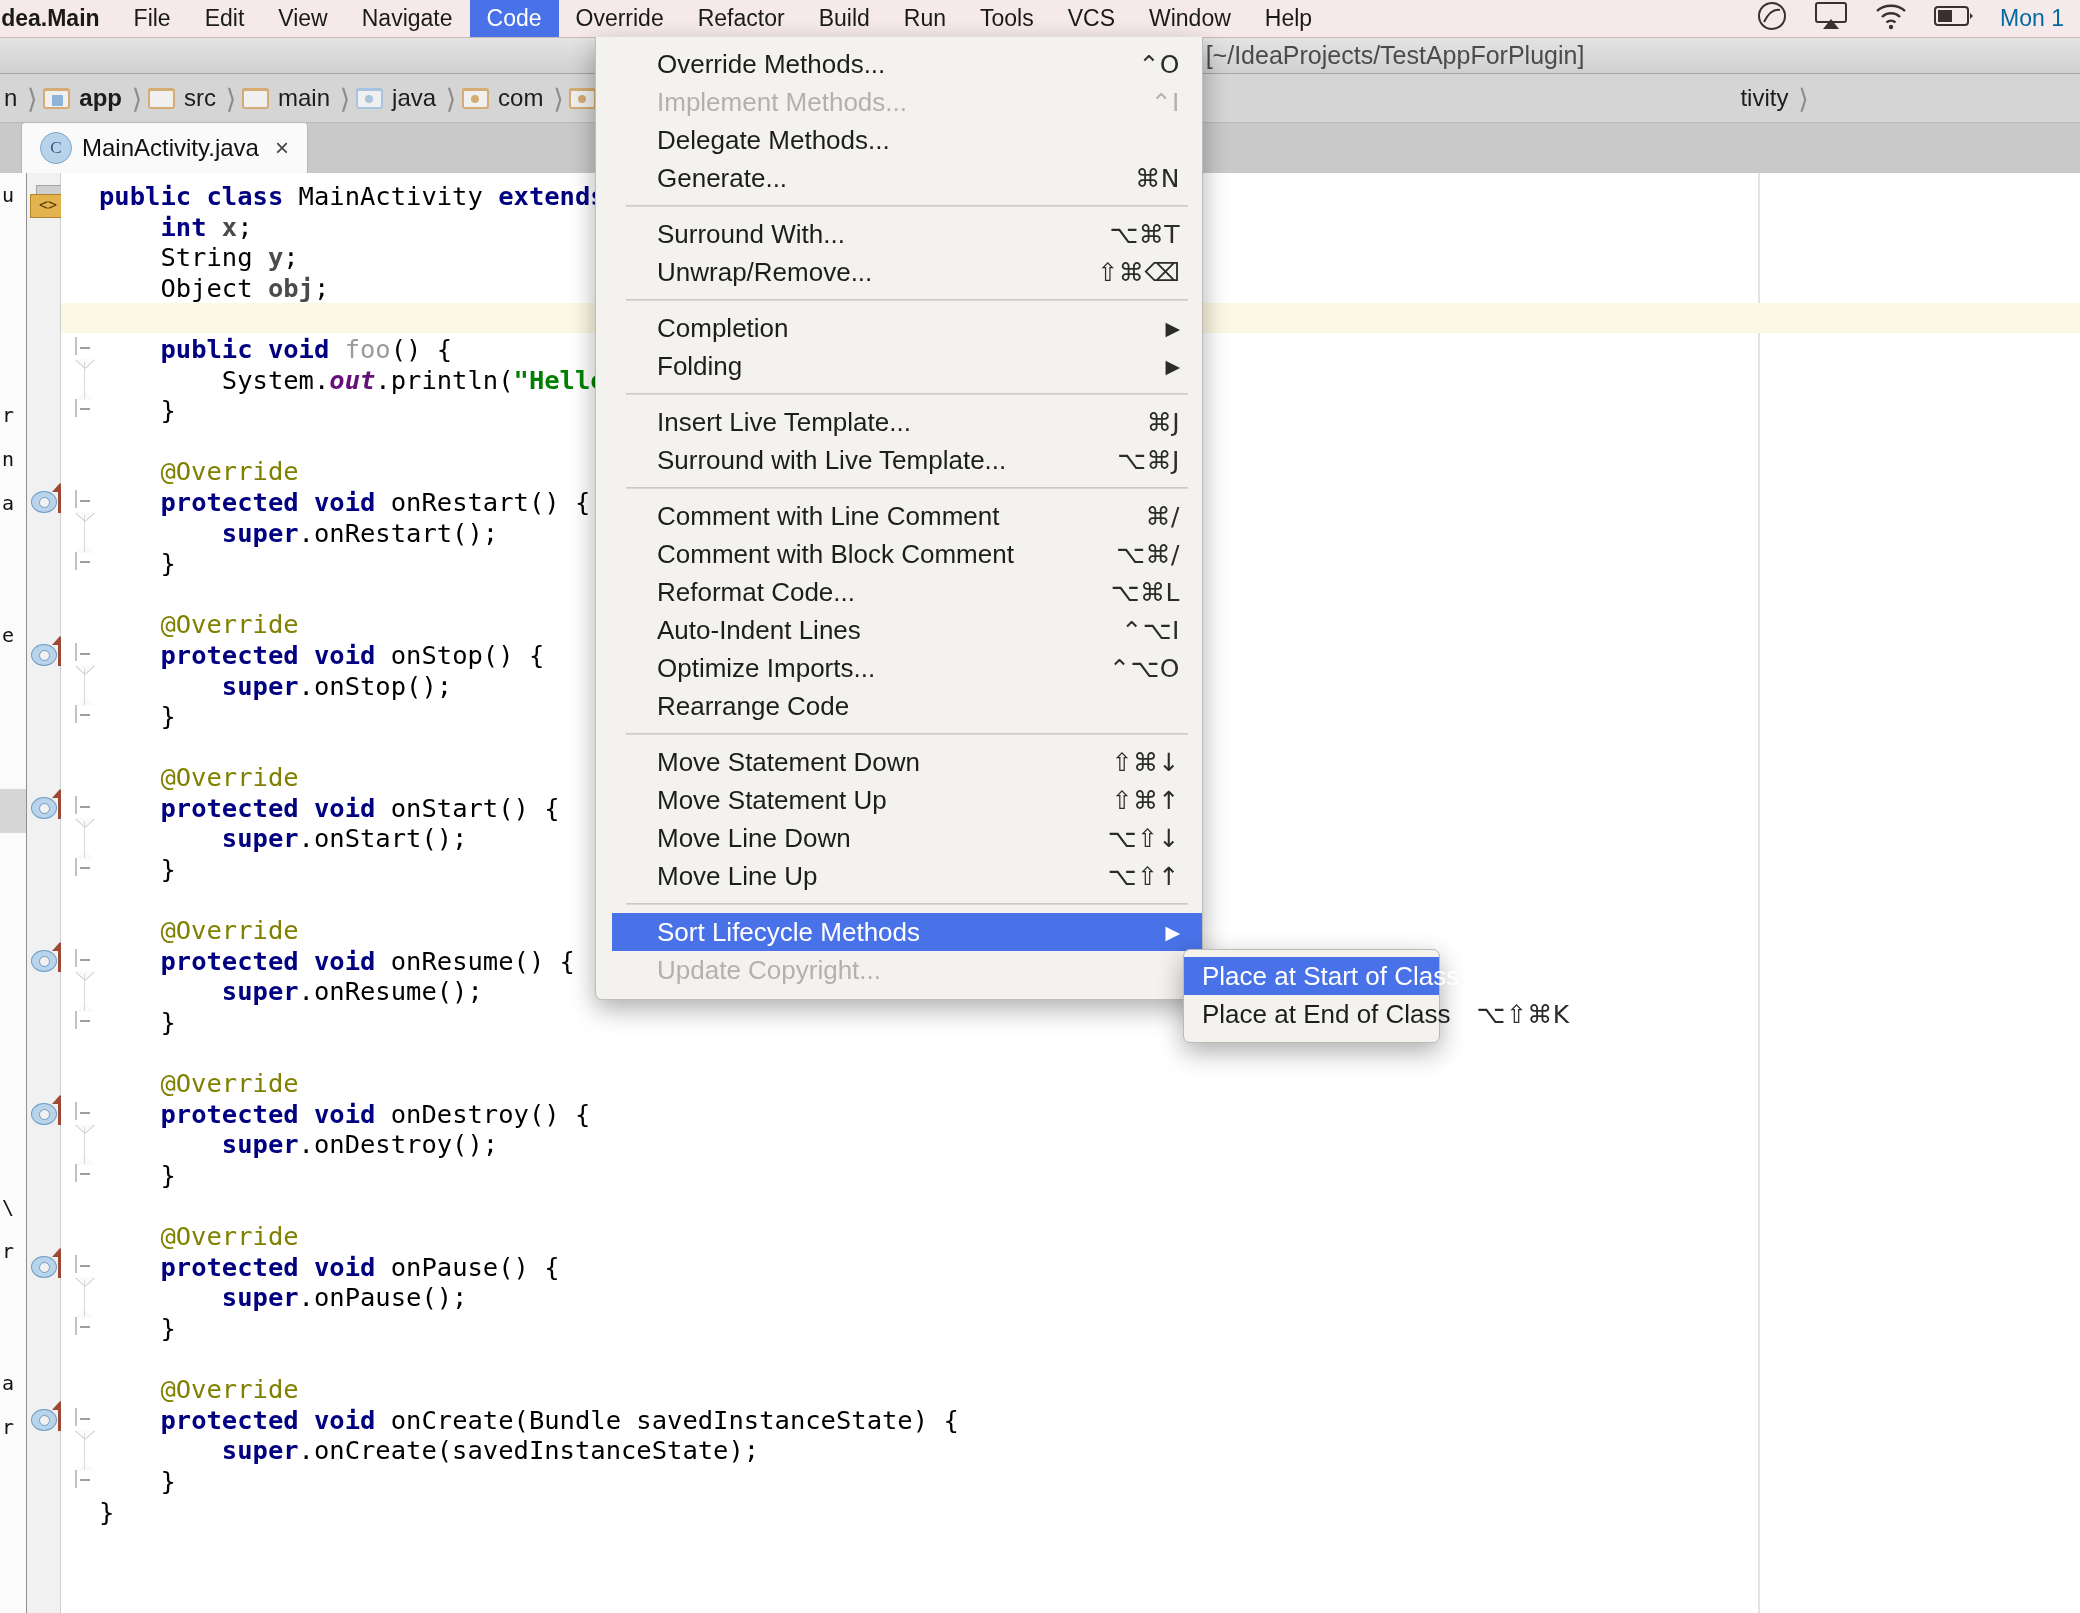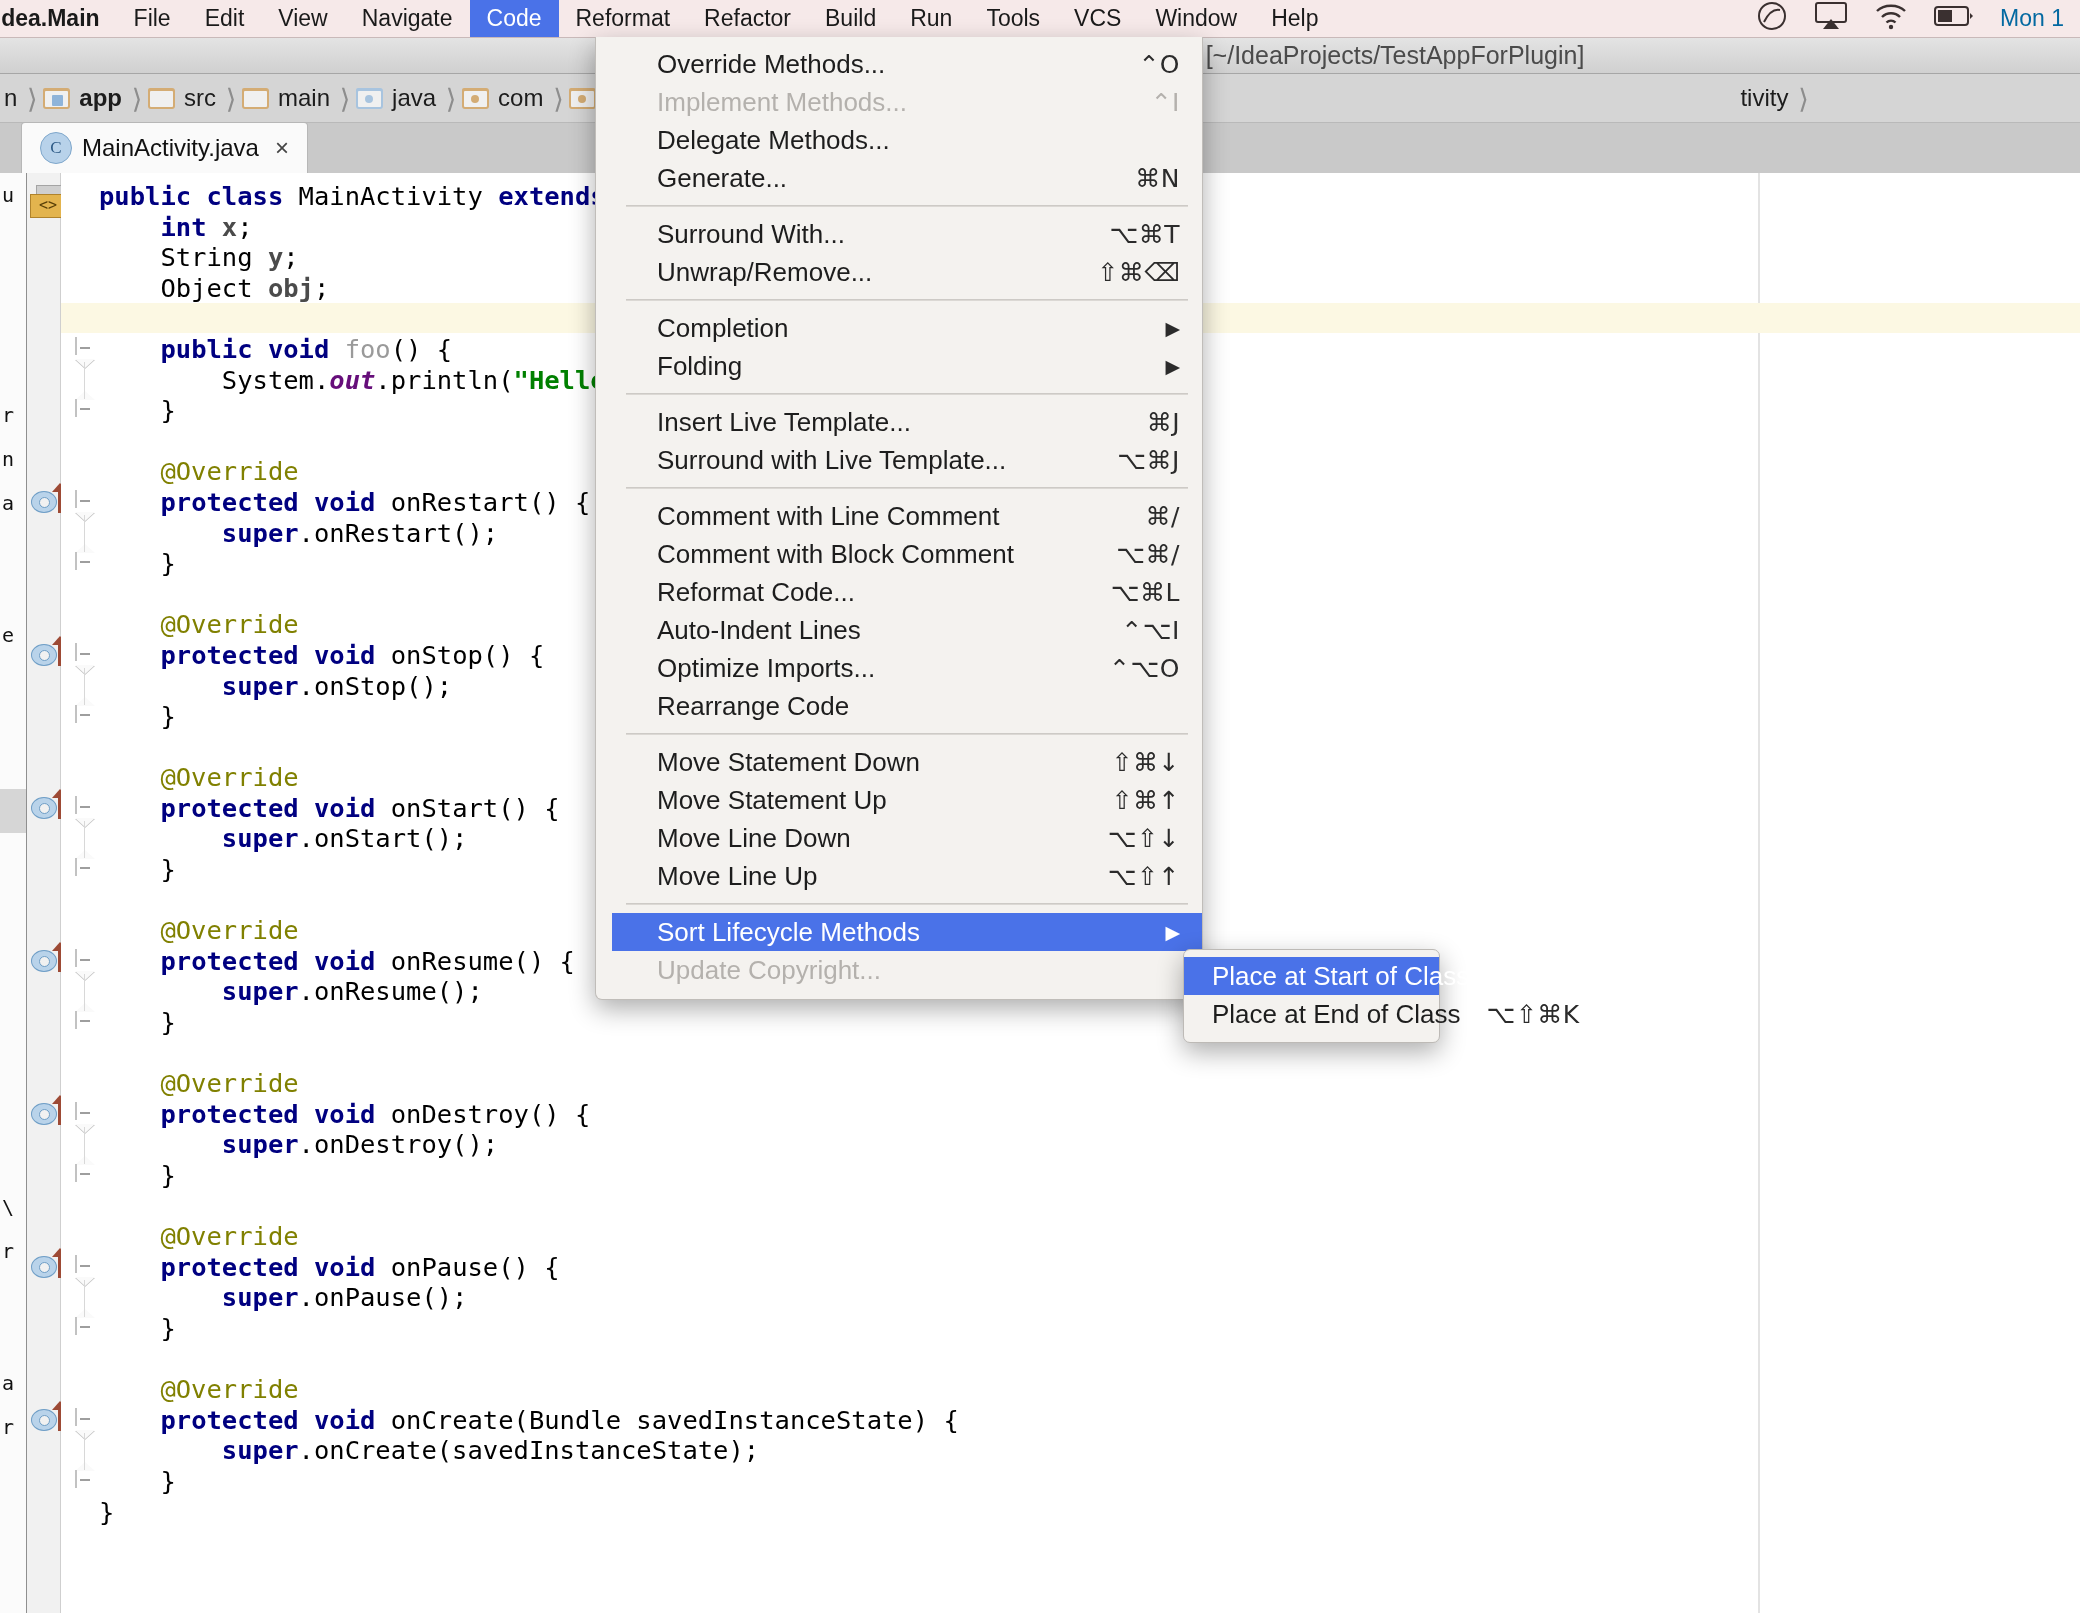--- a/index.html
+++ b/index.html
@@ -240,35 +240,35 @@
   .mi.hi .sc,.mi.hi .arrow{color:#fff;}
   .msep{height:1px;background:#dbd8d4;margin:8px 14px;border-top:1px solid #cdcac6;}
 
   
   #submenu{
     position:absolute;left:1183px;top:949px;width:255px;
     background:#f4f2ef;border:1px solid #bdbab6;border-radius:7px;
     box-shadow:0 9px 26px rgba(0,0,0,.32);
     padding:7px 0 9px 0;z-index:70;font-size:26px;color:#1d1d1d;
   }
-  #submenu .mi{padding:0 14px 0 28px;}
+  #submenu .mi{padding:0 14px 0 18px;}
   #submenu .mi .sc{margin-left:26px;}
 </style>
 </head>
 <body>
 
 <div id="menubar">
   <div class="mb-item mb-app">j.idea.Main</div>
   <div id="menubar-items" style="display: flex; align-items: flex-start;">
       <div class="mb-item">File</div>
       <div class="mb-item">Edit</div>
       <div class="mb-item">View</div>
       <div class="mb-item">Navigate</div>
       <div class="mb-item active">Code</div>
-      <div class="mb-item">Reformat</div>
+      <div class="mb-item">Override</div>
       <div class="mb-item">Refactor</div>
       <div class="mb-item">Build</div>
       <div class="mb-item">Run</div>
       <div class="mb-item">Tools</div>
       <div class="mb-item">VCS</div>
       <div class="mb-item">Window</div>
       <div class="mb-item">Help</div>
     </div>
   <div id="menubar-right">
     <span class="mb-icon">

